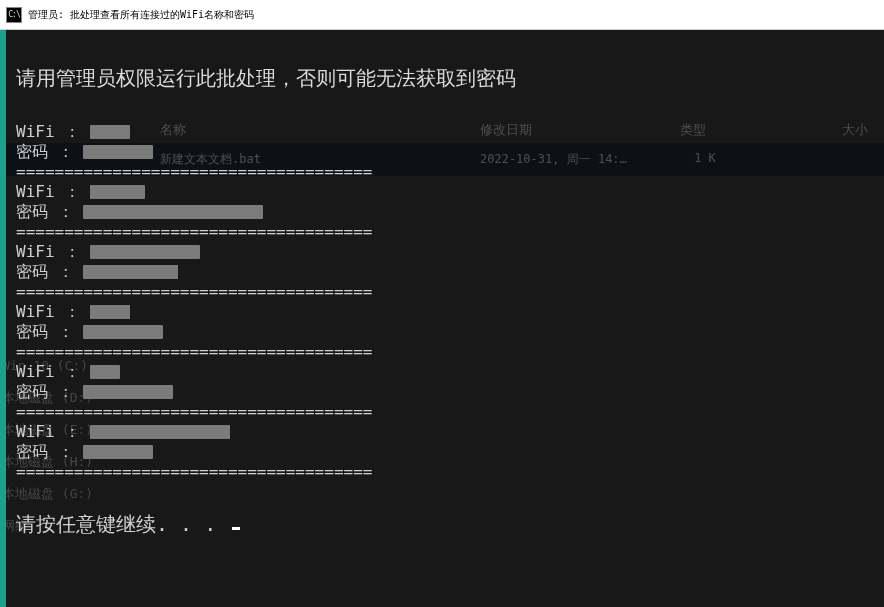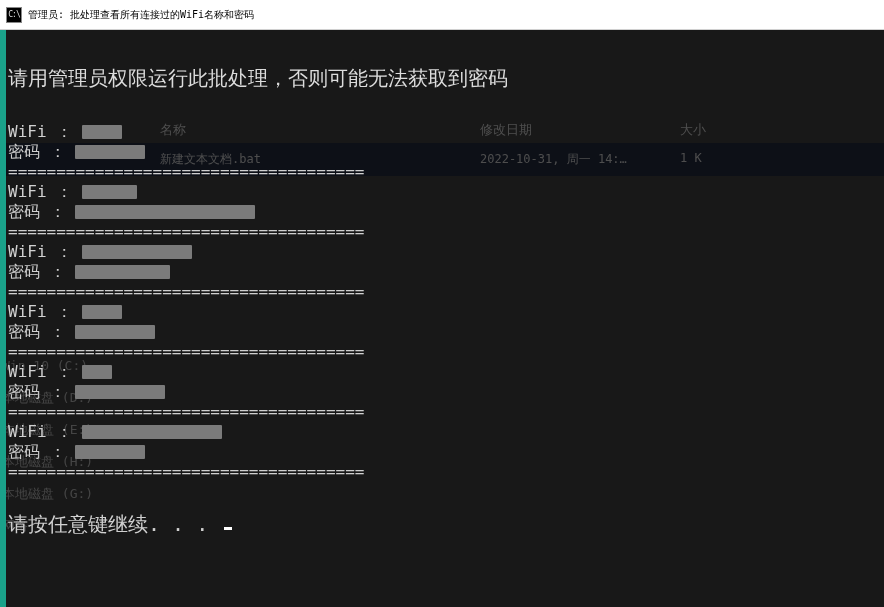--- a/index.html
+++ b/index.html
@@ -23,21 +23,21 @@
   }
   .explorer-headers {
     display: flex;
     padding: 4px 0 4px 160px;
     color: #b0b0b0;
     font-size: 13px;
   }
   .hdr-name   { width: 320px; }
   .hdr-date   { width: 200px; }
   .hdr-type   { width: 150px; }
-  .hdr-size   { width: 50px; text-align: left; }
+  .hdr-size   { width: 50px; text-align: center; }
 
   .explorer-row {
     display: flex;
     padding: 8px 0 8px 160px;
     color: #b0b0b0;
     background: #0f172a;
     font-size: 12px;
   }
 
   .explorer-sidebar {
@@ -91,21 +91,21 @@
   }
 
   .console-body {
     flex: 1;
     border-left: 6px solid #1aa28a; 
     background: rgba(12,12,12,0.60);
     color: #d0d0d0;
     font-family: "NSimSun", "SimSun", Consolas, monospace;
     font-size: 16px;
     line-height: 20px;
-    padding: 18px 0 0 2px;
+    padding: 18px 0 0 10px;
     white-space: pre;
     position: relative;
     overflow: hidden;
   }
 
   .banner {
     font-size: 20px;
     color: #dcdcdc;
     margin-bottom: 14px;
     white-space: pre;
@@ -138,20 +138,21 @@
     vertical-align: 1px;
   }
 </style>
 </head>
 <body>
 
 <div class="explorer-layer">
   <div class="explorer-headers">
     <div class="hdr-name">名称</div>
     <div class="hdr-date">修改日期</div>
+    <div class="hdr-type">类型</div>
     <div class="hdr-size">大小</div>
   </div>
   <div class="explorer-row">
     <div class="hdr-name">新建文本文档.bat</div>
     <div class="hdr-date">2022-10-31, 周一 14:…</div>
     <div class="hdr-size">1 K</div>
   </div>
 
   <div class="explorer-sidebar">
     <div>Win 10 (C:)</div>

